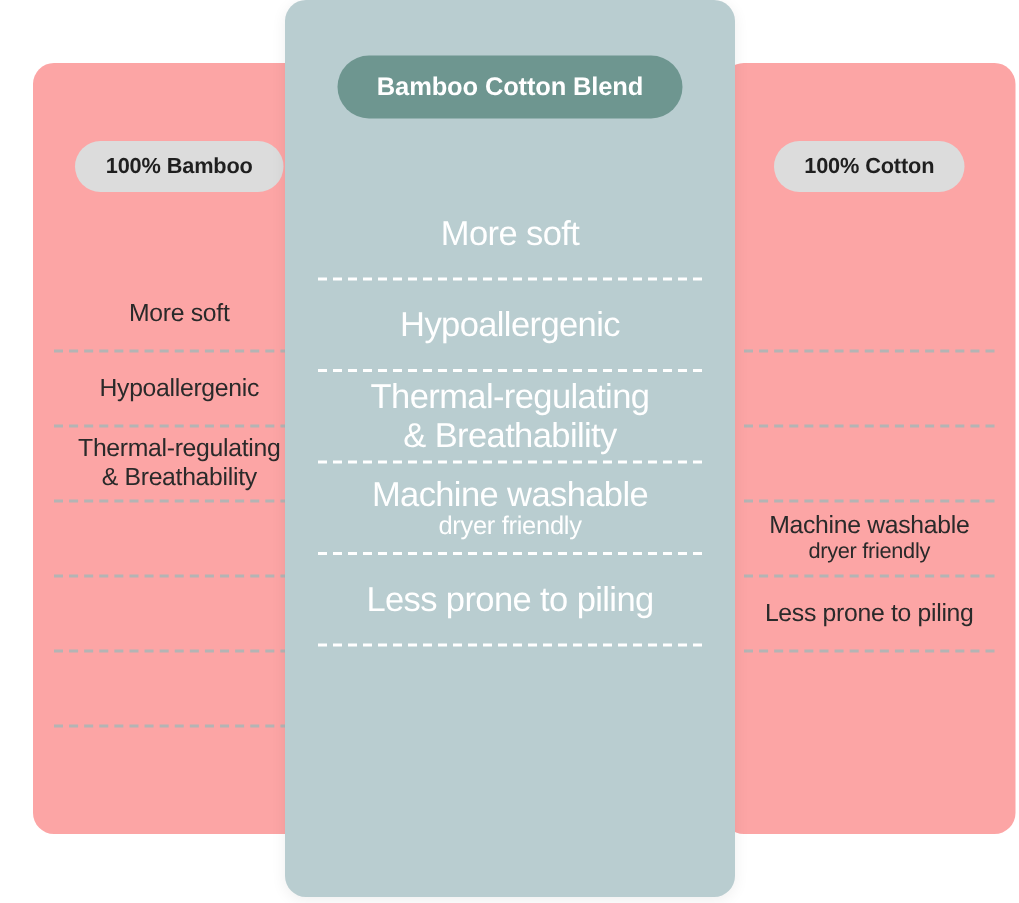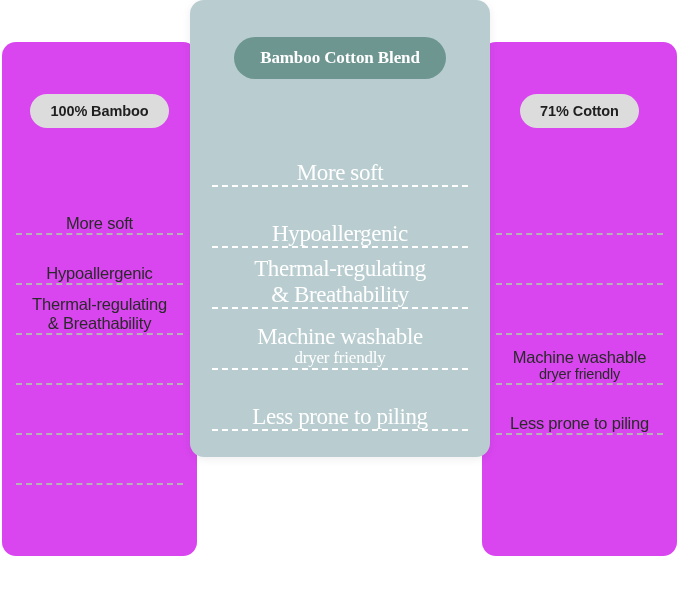--- a/index.html
+++ b/index.html
@@ -22,37 +22,37 @@
   }
 
   
   .card {
     position: absolute;
     box-sizing: border-box;
     border-radius: 14px;
   }
 
   .card-side {
-    background: #d946ef;
+    background: #fca5a5;
     top: 42px;
     height: 514px;
     z-index: 1;
+    margin-left: 20px;
   }
   .card-left  { left: 2px;   width: 195px; }
   .card-right { right: 2px;  width: 195px; }
 
   .card-center {
     background: #b9cdd0;
     left: 190px;
     width: 300px;
     top: 0px;
-    height: 457px;
+    height: 598px;
     z-index: 3;
     box-shadow: 0 2px 10px rgba(0,0,0,0.07);
-    font-family: Liberation Serif, serif;
   }
 
   
   .badge-wrap {
     display: flex;
     justify-content: center;
     width: 100%;
   }
   .badge {
     display: inline-block;
@@ -88,21 +88,21 @@
     right: 0;
   }
   .rows-side   { top: 143px; padding: 0 14px; }
   .rows-center { top: 126px; padding: 0 22px; }
 
   .row {
     box-sizing: border-box;
     display: flex;
     flex-direction: column;
     align-items: center;
-    justify-content: flex-end;
+    justify-content: center;
     text-align: center;
   }
 
   .row-side {
     height: 50px;
     border-bottom: 2px dashed #b4b4b4;
   }
   .row-center {
     height: 61px;
     border-bottom: 2px dashed #ffffff;
@@ -193,21 +193,21 @@
       </div>
       <div class="row row-center">
         <span class="row-text-center">Less prone to piling</span>
       </div>
     </div>
   </div>
 
   <div class="card card-side card-right">
     <div class="badge-slot-side">
       <div class="badge-wrap">
-        <span class="badge badge-side">71% Cotton</span>
+        <span class="badge badge-side">100% Cotton</span>
       </div>
     </div>
     <div class="rows rows-side">
       <div class="row row-side">
         <span class="row-text-side row-empty"></span>
       </div>
       <div class="row row-side">
         <span class="row-text-side row-empty"></span>
       </div>
       <div class="row row-side">

